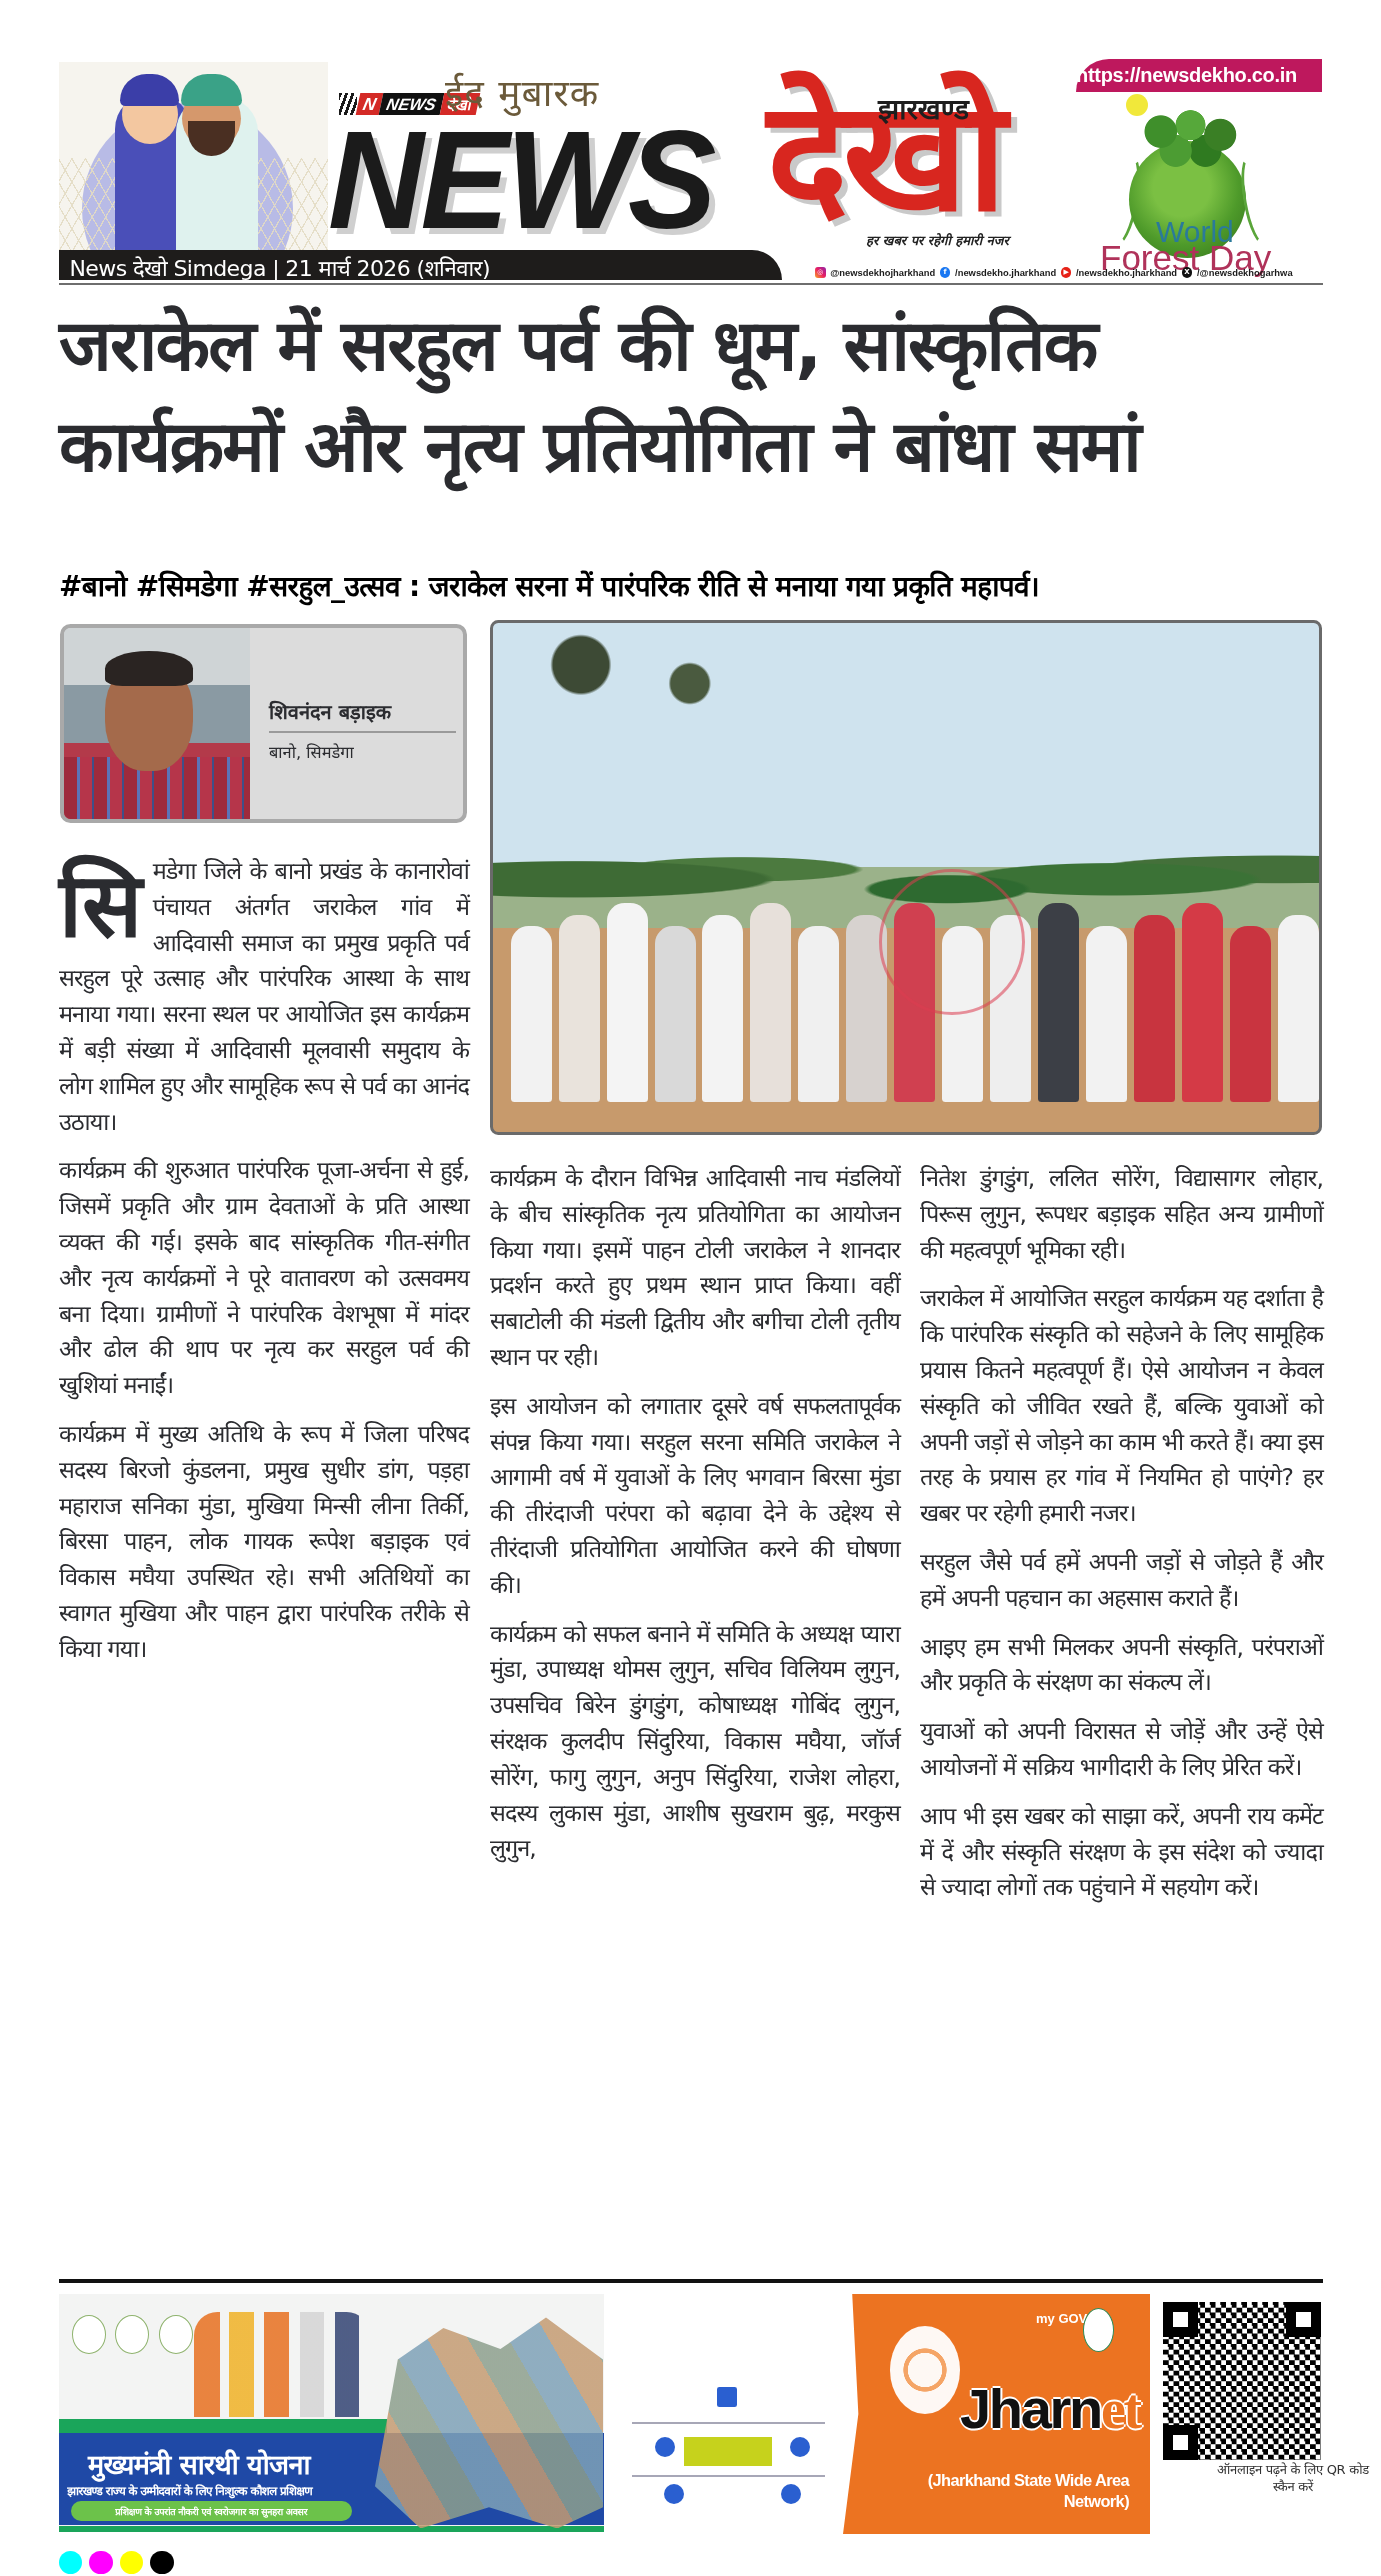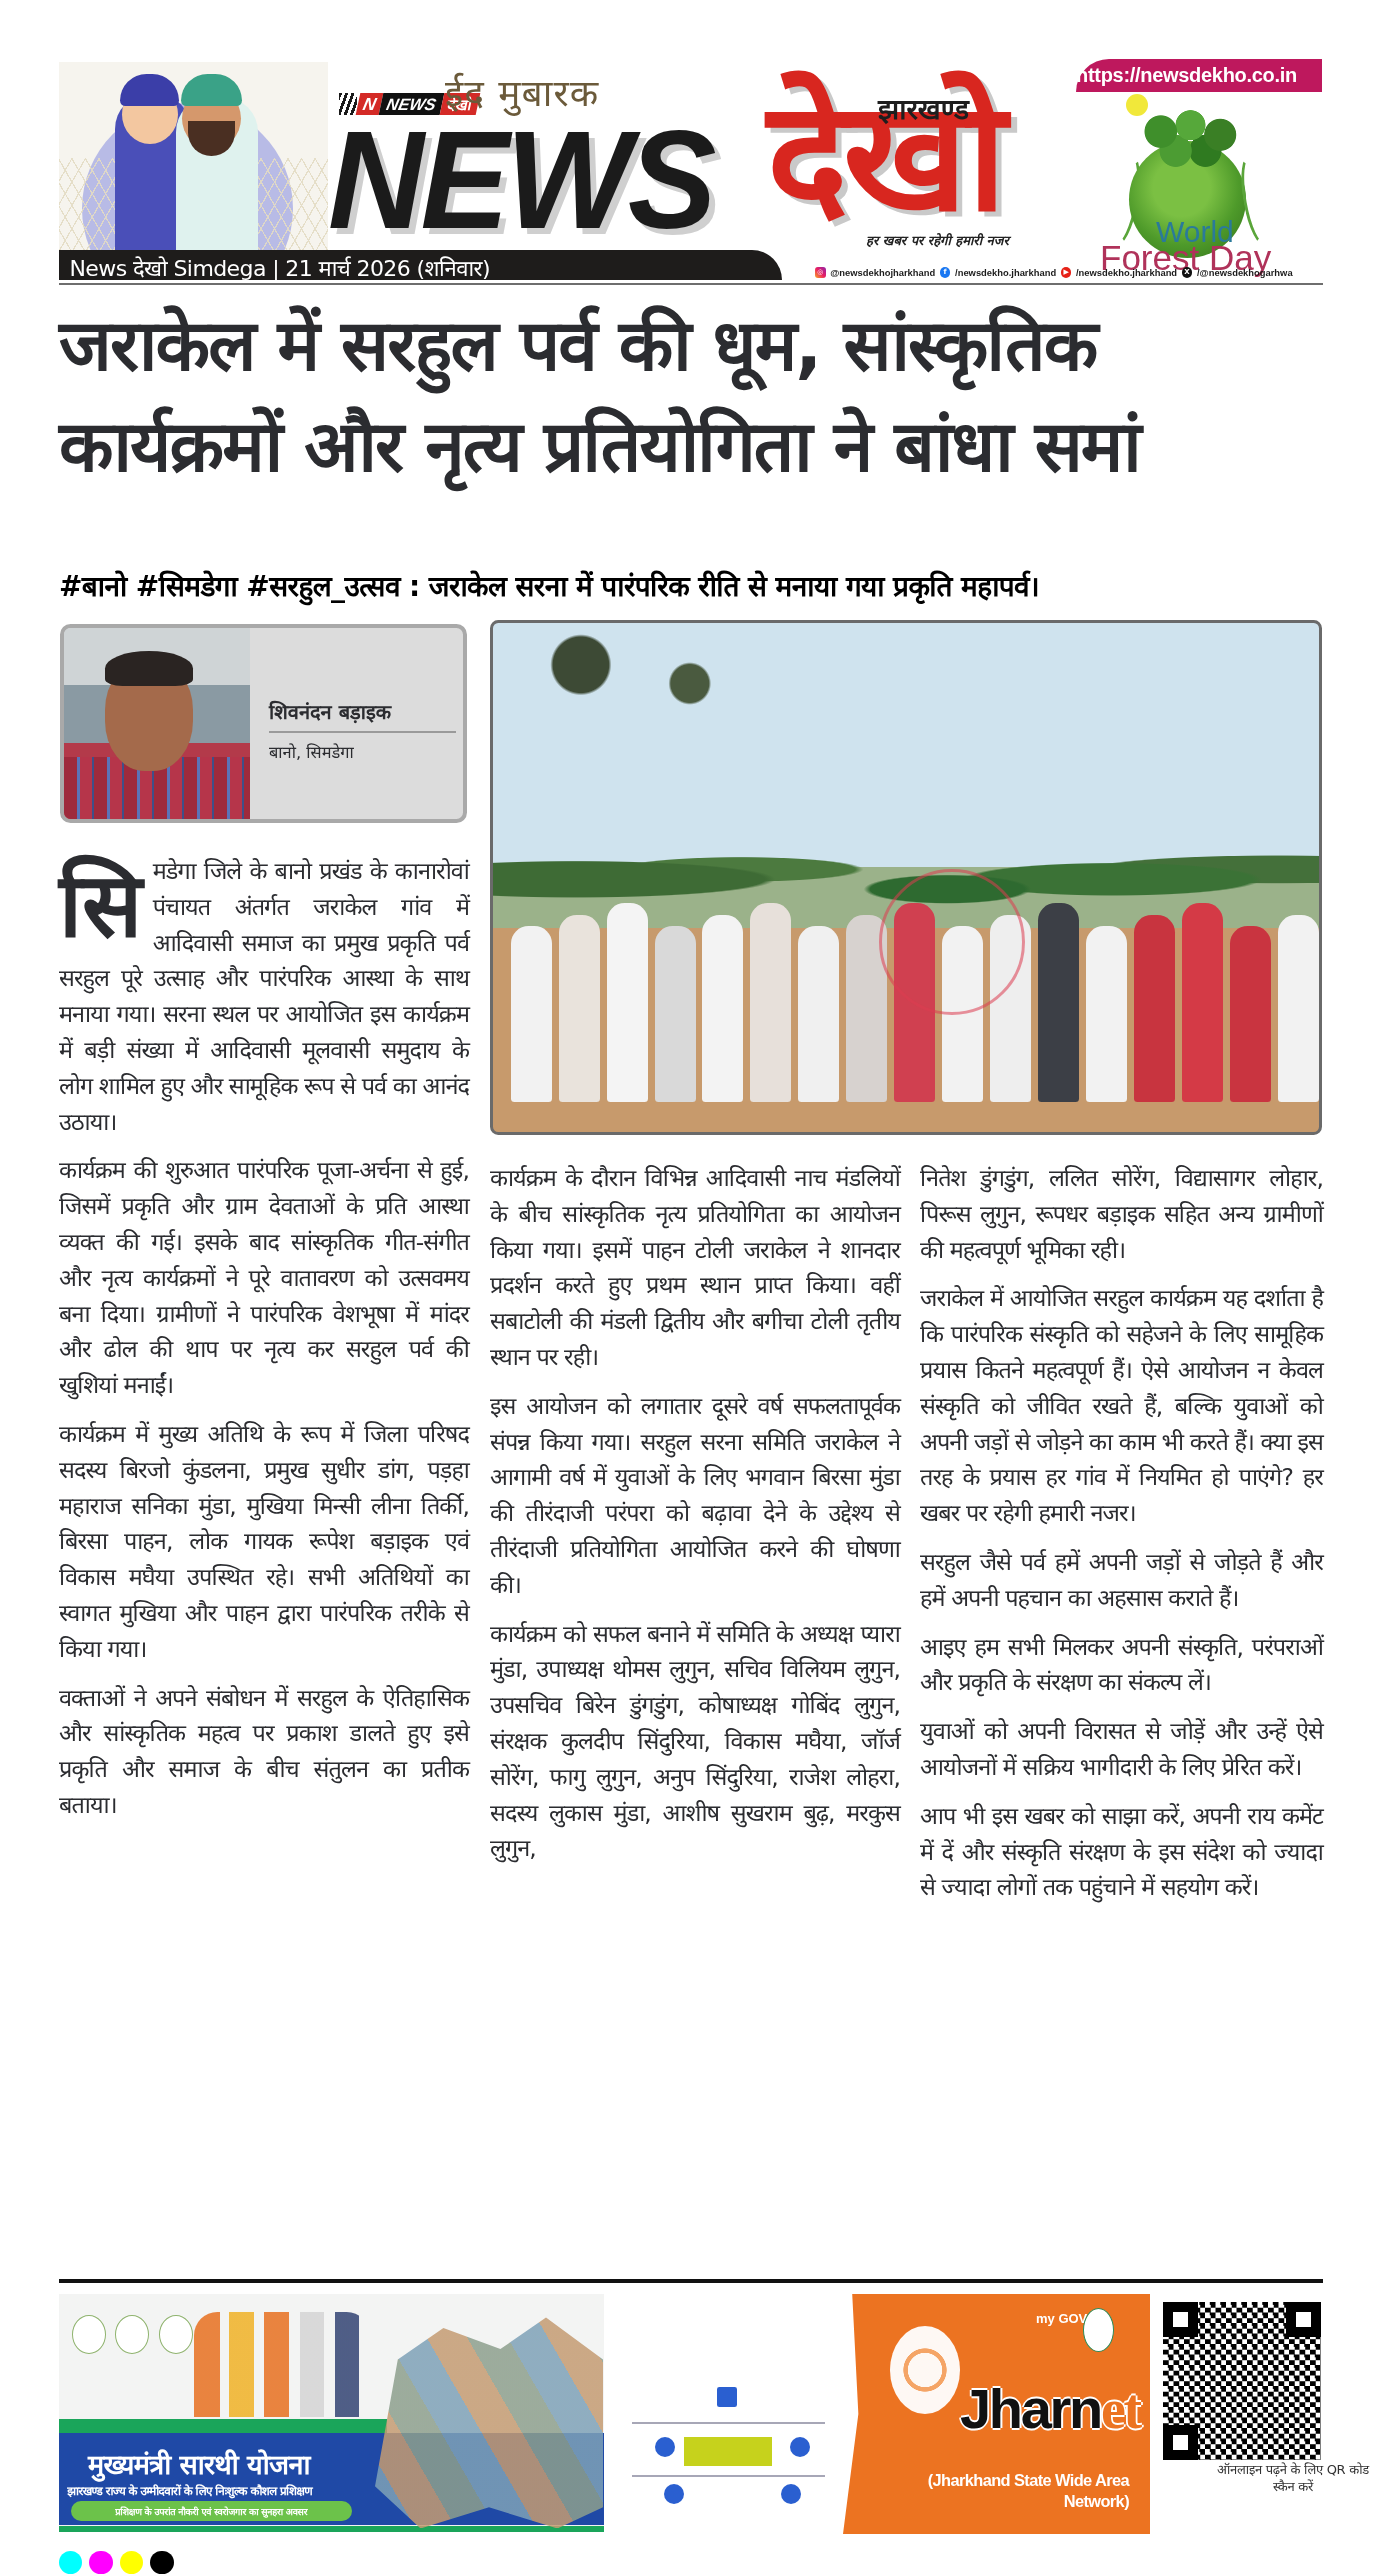--- a/index.html
+++ b/index.html
@@ -248,21 +248,20 @@
       <div class="person" style="left: 737px; height: 176px; background: rgb(201, 52, 64);"></div>
       <div class="person" style="left: 785px; height: 187px; background: rgb(242, 242, 242);"></div>
     </div>
   <div class="stamp"></div>
 </div>
 
 <div class="col col1">
   <p><span class="dropcap">सि</span><span>मडेगा जिले के बानो प्रखंड के कानारोवां पंचायत अंतर्गत जराकेल गांव में आदिवासी समाज का प्रमुख प्रकृति पर्व सरहुल पूरे उत्साह और पारंपरिक आस्था के साथ मनाया गया। सरना स्थल पर आयोजित इस कार्यक्रम में बड़ी संख्या में आदिवासी मूलवासी समुदाय के लोग शामिल हुए और सामूहिक रूप से पर्व का आनंद उठाया।</span></p>
   <p>कार्यक्रम की शुरुआत पारंपरिक पूजा-अर्चना से हुई, जिसमें प्रकृति और ग्राम देवताओं के प्रति आस्था व्यक्त की गई। इसके बाद सांस्कृतिक गीत-संगीत और नृत्य कार्यक्रमों ने पूरे वातावरण को उत्सवमय बना दिया। ग्रामीणों ने पारंपरिक वेशभूषा में मांदर और ढोल की थाप पर नृत्य कर सरहुल पर्व की खुशियां मनाईं।</p>
   <p>कार्यक्रम में मुख्य अतिथि के रूप में जिला परिषद सदस्य बिरजो कुंडलना, प्रमुख सुधीर डांग, पड़हा महाराज सनिका मुंडा, मुखिया मिन्सी लीना तिर्की, बिरसा पाहन, लोक गायक रूपेश बड़ाइक एवं विकास मघैया उपस्थित रहे। सभी अतिथियों का स्वागत मुखिया और पाहन द्वारा पारंपरिक तरीके से किया गया।</p>
-  <p>वक्ताओं ने अपने संबोधन में सरहुल के ऐतिहासिक और सांस्कृतिक महत्व पर प्रकाश डालते हुए इसे प्रकृति और समाज के बीच संतुलन का प्रतीक बताया।</p>
 </div>
 
 <div class="col col2">
   <p>कार्यक्रम के दौरान विभिन्न आदिवासी नाच मंडलियों के बीच सांस्कृतिक नृत्य प्रतियोगिता का आयोजन किया गया। इसमें पाहन टोली जराकेल ने शानदार प्रदर्शन करते हुए प्रथम स्थान प्राप्त किया। वहीं सबाटोली की मंडली द्वितीय और बगीचा टोली तृतीय स्थान पर रही।</p>
   <p>इस आयोजन को लगातार दूसरे वर्ष सफलतापूर्वक संपन्न किया गया। सरहुल सरना समिति जराकेल ने आगामी वर्ष में युवाओं के लिए भगवान बिरसा मुंडा की तीरंदाजी परंपरा को बढ़ावा देने के उद्देश्य से तीरंदाजी प्रतियोगिता आयोजित करने की घोषणा की।</p>
   <p>कार्यक्रम को सफल बनाने में समिति के अध्यक्ष प्यारा मुंडा, उपाध्यक्ष थोमस लुगुन, सचिव विलियम लुगुन, उपसचिव बिरेन डुंगडुंग, कोषाध्यक्ष गोबिंद लुगुन, संरक्षक कुलदीप सिंदुरिया, विकास मघैया, जॉर्ज सोरेंग, फागु लुगुन, अनुप सिंदुरिया, राजेश लोहरा, सदस्य लुकास मुंडा, आशीष सुखराम बुढ़, मरकुस लुगुन,</p>
 </div>
 
 <div class="col col3">
   <p>नितेश डुंगडुंग, ललित सोरेंग, विद्यासागर लोहार, पिरूस लुगुन, रूपधर बड़ाइक सहित अन्य ग्रामीणों की महत्वपूर्ण भूमिका रही।</p>

